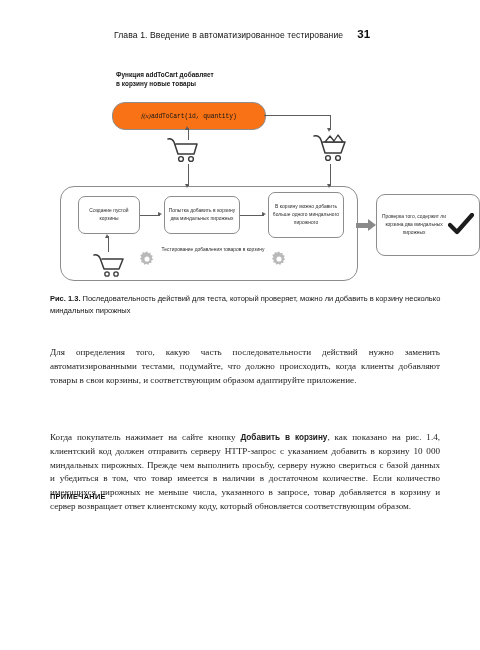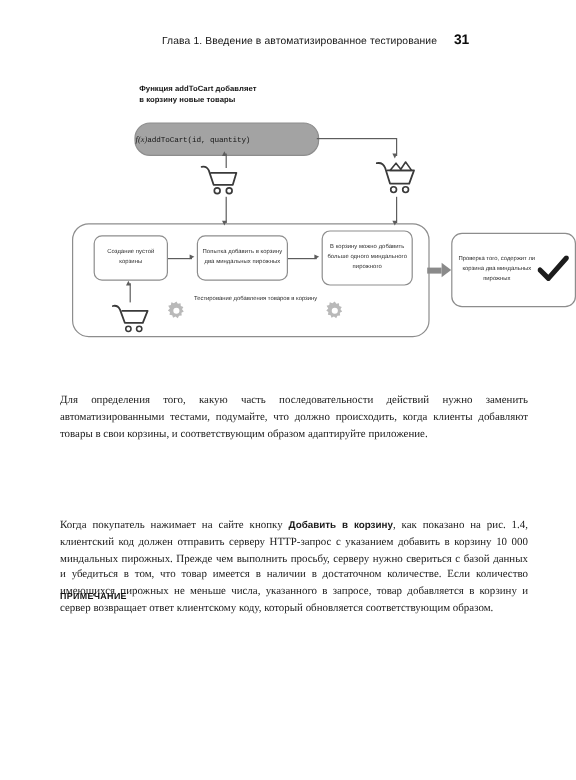--- a/index.html
+++ b/index.html
@@ -18,21 +18,21 @@
   .page {
     position: absolute;
     left: 0; top: 0;
     width: 480px;
     height: 650px;
   }
 
   
   .runhead {
     position: absolute;
-    left: 68px;
+    left: 47px;
     top: 28px;
     width: 390px;
     display: flex;
     align-items: baseline;
     justify-content: center;
     gap: 14px;
     font-family: "Liberation Sans", "DejaVu Sans", sans-serif;
   }
   .runhead-title {
     font-size: 8.6px;
@@ -67,23 +67,24 @@
     letter-spacing: .05px;
   }
   .fnbox {
     position: absolute;
     left: 62px;
     top: 36px;
     width: 152px;
     height: 26px;
     border: 1px solid #8d8d8d;
     border-radius: 13px;
-    background: #a3a3a3;
+    background: #f97316;
     display: flex;
     align-items: center;
+    justify-content: center;
     gap: 0;
   }
   .fnbox .fx {
     font-family: "Liberation Serif", "DejaVu Serif", serif;
     font-style: italic;
     font-size: 7px;
     color: #1c1c1c;
   }
   .fnbox .sig {
     font-family: "Liberation Mono", "DejaVu Sans Mono", monospace;
@@ -221,21 +222,21 @@
     font-size: 9.1px;
     line-height: 1.52;
     text-align: justify;
     color: #1a1a1a;
   }
   .body-para .ui {
     font-family: "Liberation Sans", "DejaVu Sans", sans-serif;
     font-weight: bold;
     font-size: 8.2px;
   }
-  #para1 { top: 327px; }
+  #para1 { top: 346px; }
   #para2 { top: 383px; margin-top: 48px; }
 
   
   .note-head {
     position: absolute;
     left: 50px;
     top: 492px;
     font-family: "Liberation Sans", "DejaVu Sans", sans-serif;
     font-size: 7.4px;
     font-weight: bold;
@@ -359,20 +360,23 @@
     </div>
 
     <div class="verify">
       <div class="verify-text">Проверка того, содержит ли корзина два миндальных пирожных</div>
       <svg width="26" height="24" viewBox="0 0 26 24">
         <path d="M2 12 L9 19 L24 2" fill="none" stroke="#1c1c1c" stroke-width="4.2" stroke-linecap="round" stroke-linejoin="round"></path>
       </svg>
     </div>
   </div>
 
+  <div class="caption">
+    <b>Рис. 1.3.</b><span> Последовательность действий для теста, который проверяет, можно ли добавить в корзину несколько миндальных пирожных</span>
+  </div>
 
   <div class="body-para" id="para1">Для определения того, какую часть последовательности действий нужно заменить автоматизированными тестами, подумайте, что должно происходить, когда клиенты добавляют товары в свои корзины, и соответствующим образом адаптируйте приложение.</div>
 
   <div class="body-para" id="para2"><span>Когда покупатель нажимает на сайте кнопку </span><span class="ui">Добавить в корзину</span><span>, как показано на рис. 1.4, клиентский код должен отправить серверу HTTP-запрос с указанием добавить в корзину 10 000 миндальных пирожных. Прежде чем выполнить просьбу, серверу нужно свериться с базой данных и убедиться в том, что товар имеется в наличии в достаточном количестве. Если количество имеющихся пирожных не меньше числа, указанного в запросе, товар добавляется в корзину и сервер возвращает ответ клиентскому коду, который обновляется соответствующим образом.</span></div>
 
   <div class="note-head">ПРИМЕЧАНИЕ</div>
 
 </div>
 
 </body></html>

